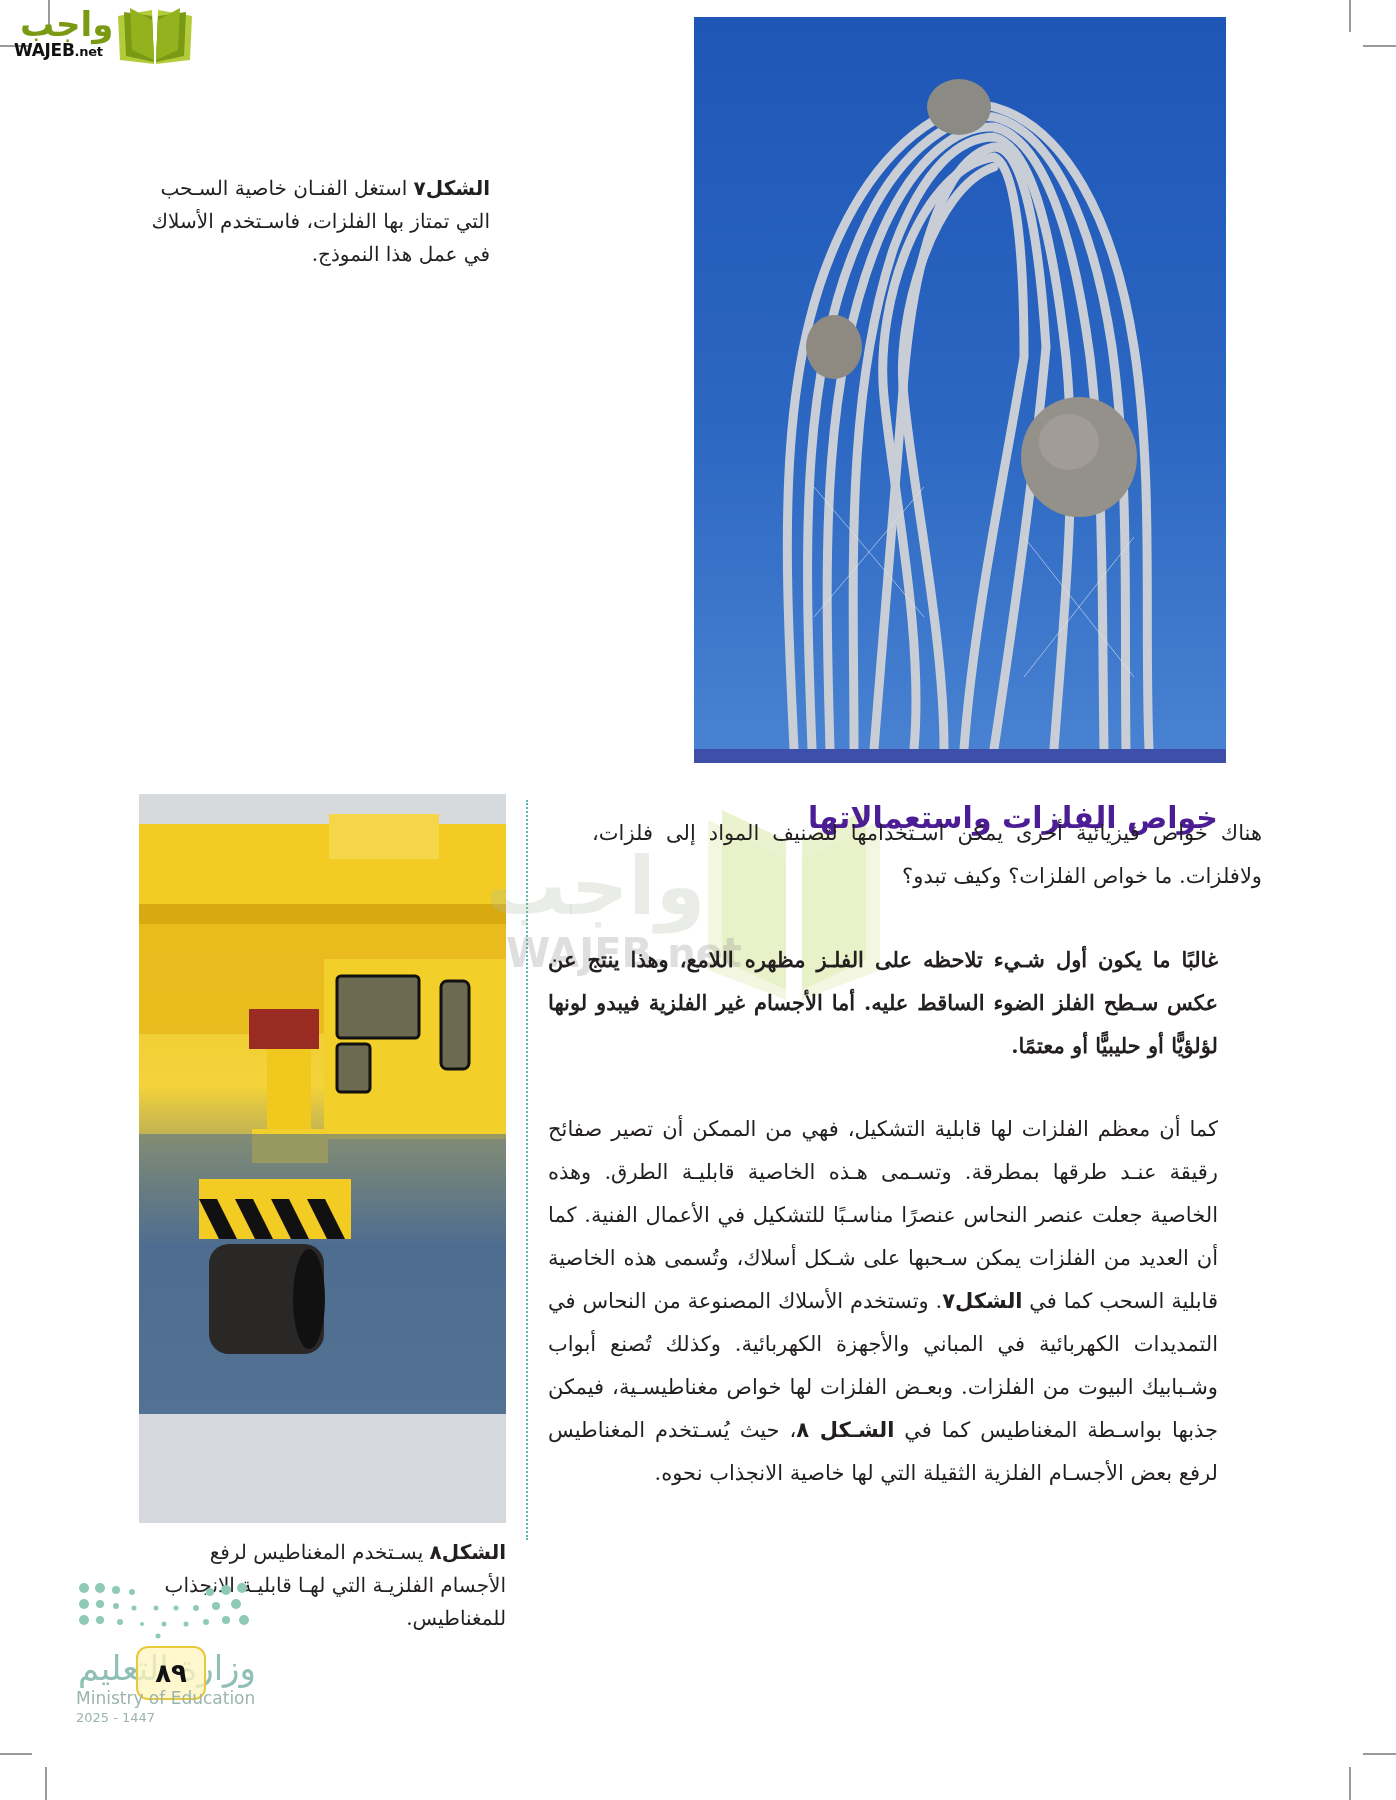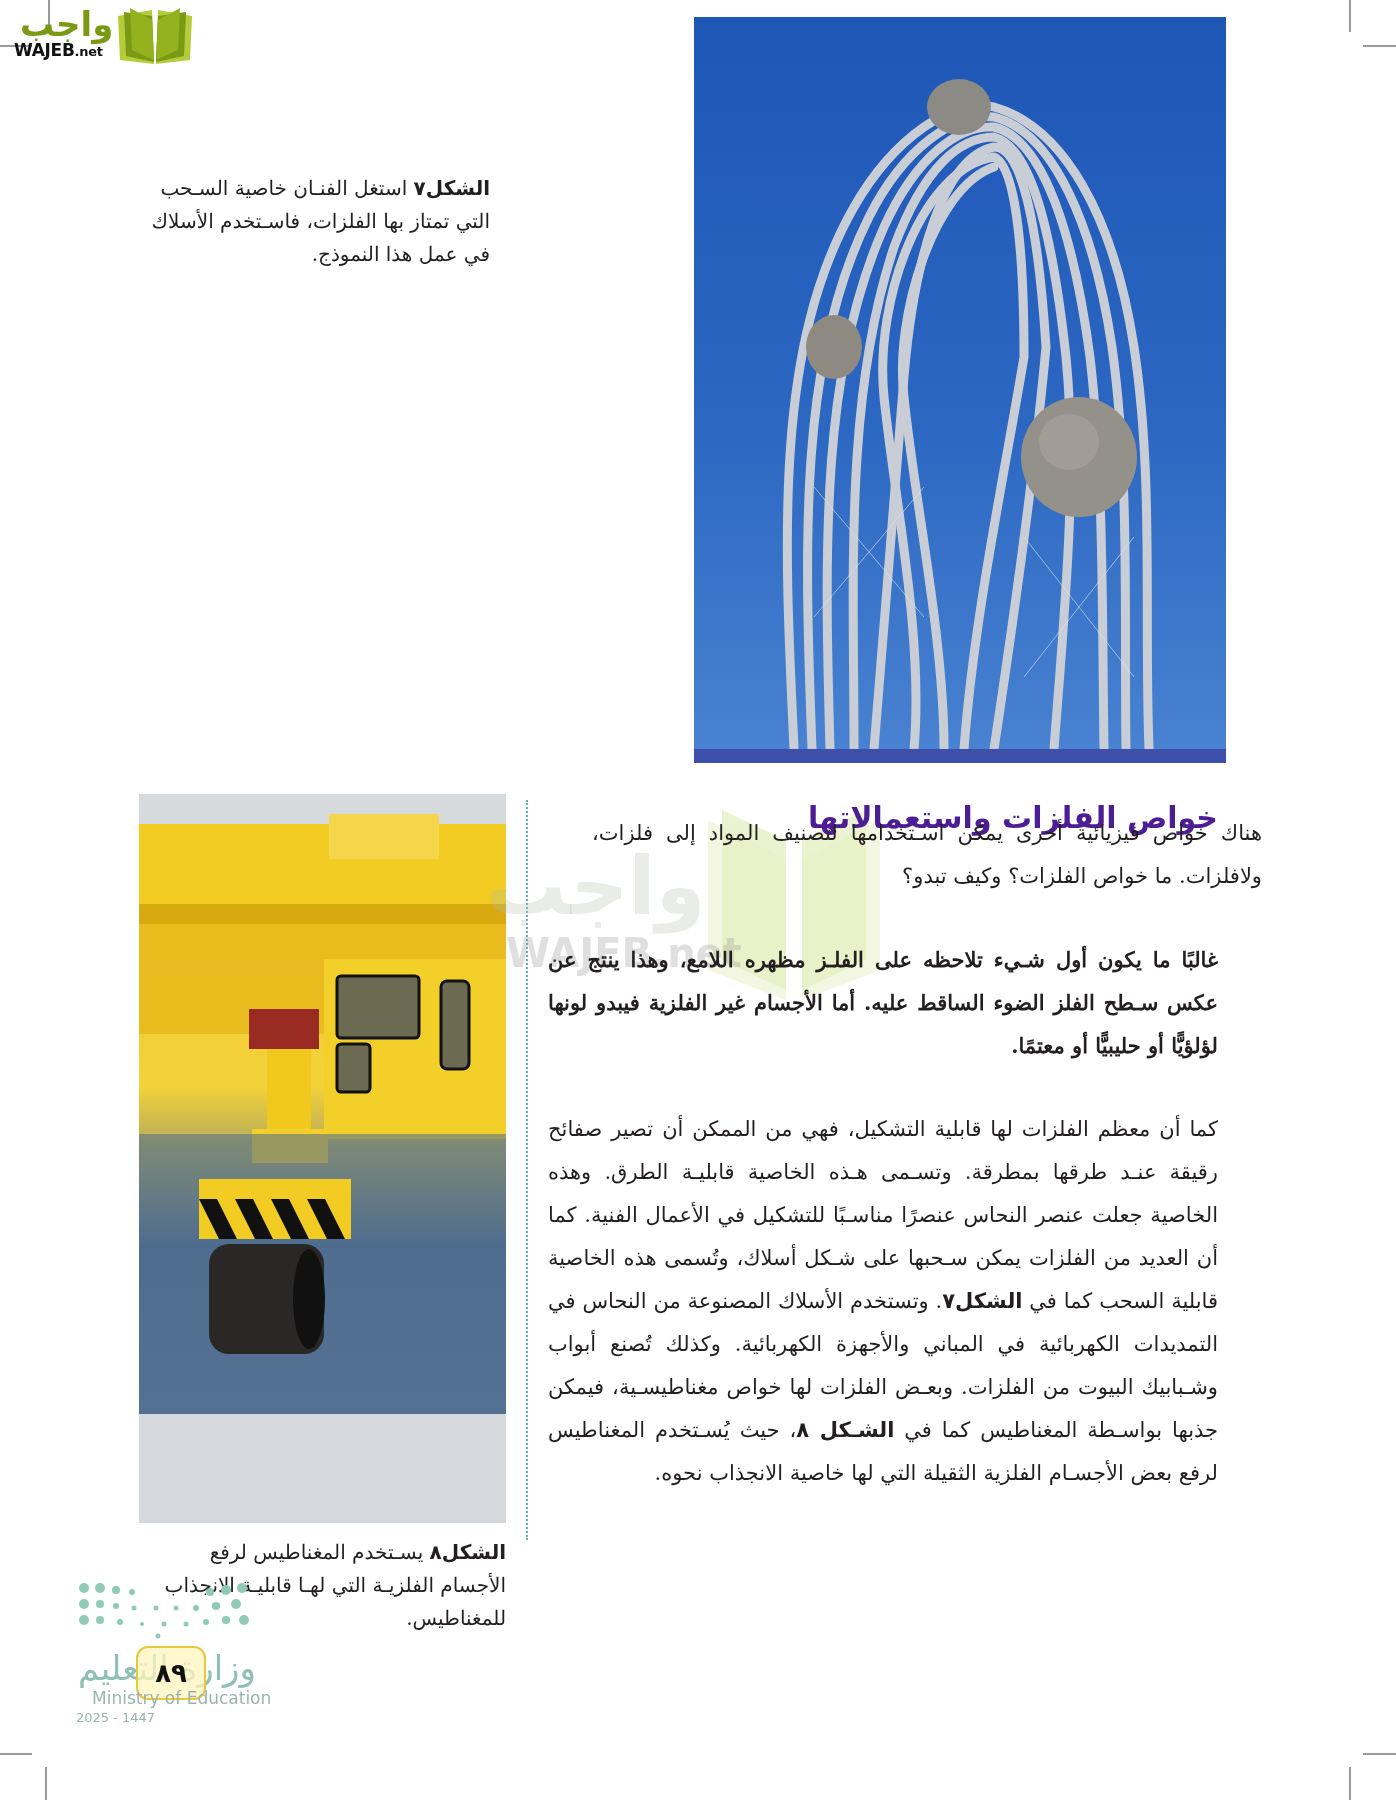--- a/index.html
+++ b/index.html
@@ -45,21 +45,21 @@
 
   
   .wm { left:486px; top:800px; width:460px; height:200px; pointer-events:none; }
 
   
   .ministry { left:76px; top:1580px; width:180px; height:150px; }
   .page-badge { left:136px; top:1646px; width:66px; height:50px; border:2px solid #e8c93a; border-radius:12px;
                 background:rgba(255,246,190,0.75); display:flex; align-items:center; justify-content:center;
                 font-size:26px; font-weight:bold; color:#111; direction:rtl; }
   .min-ar { left:78px; top:1648px; font-size:34px; color:#8fbfb5; direction:rtl; letter-spacing:2px; }
-  .min-en { left:76px; top:1688px; font-size:17px; color:#9bb5ad;margin-left:16px; }
+  .min-en { left:76px; top:1688px; font-size:17px; color:#9bb5ad; }
   .min-year { left:76px; top:1710px; font-size:13px; color:#9bb5ad; }
 </style>
 </head>
 <body>
 
 <div class="crop" style="left:48px;top:0;width:2px;height:32px;"></div>
 <div class="crop" style="left:0;top:45px;width:32px;height:2px;"></div>
 <div class="crop" style="left:1349px;top:0;width:2px;height:32px;"></div>
 <div class="crop" style="left:1363px;top:45px;width:33px;height:2px;"></div>
 <div class="crop" style="left:0;top:1753px;width:32px;height:2px;"></div>

